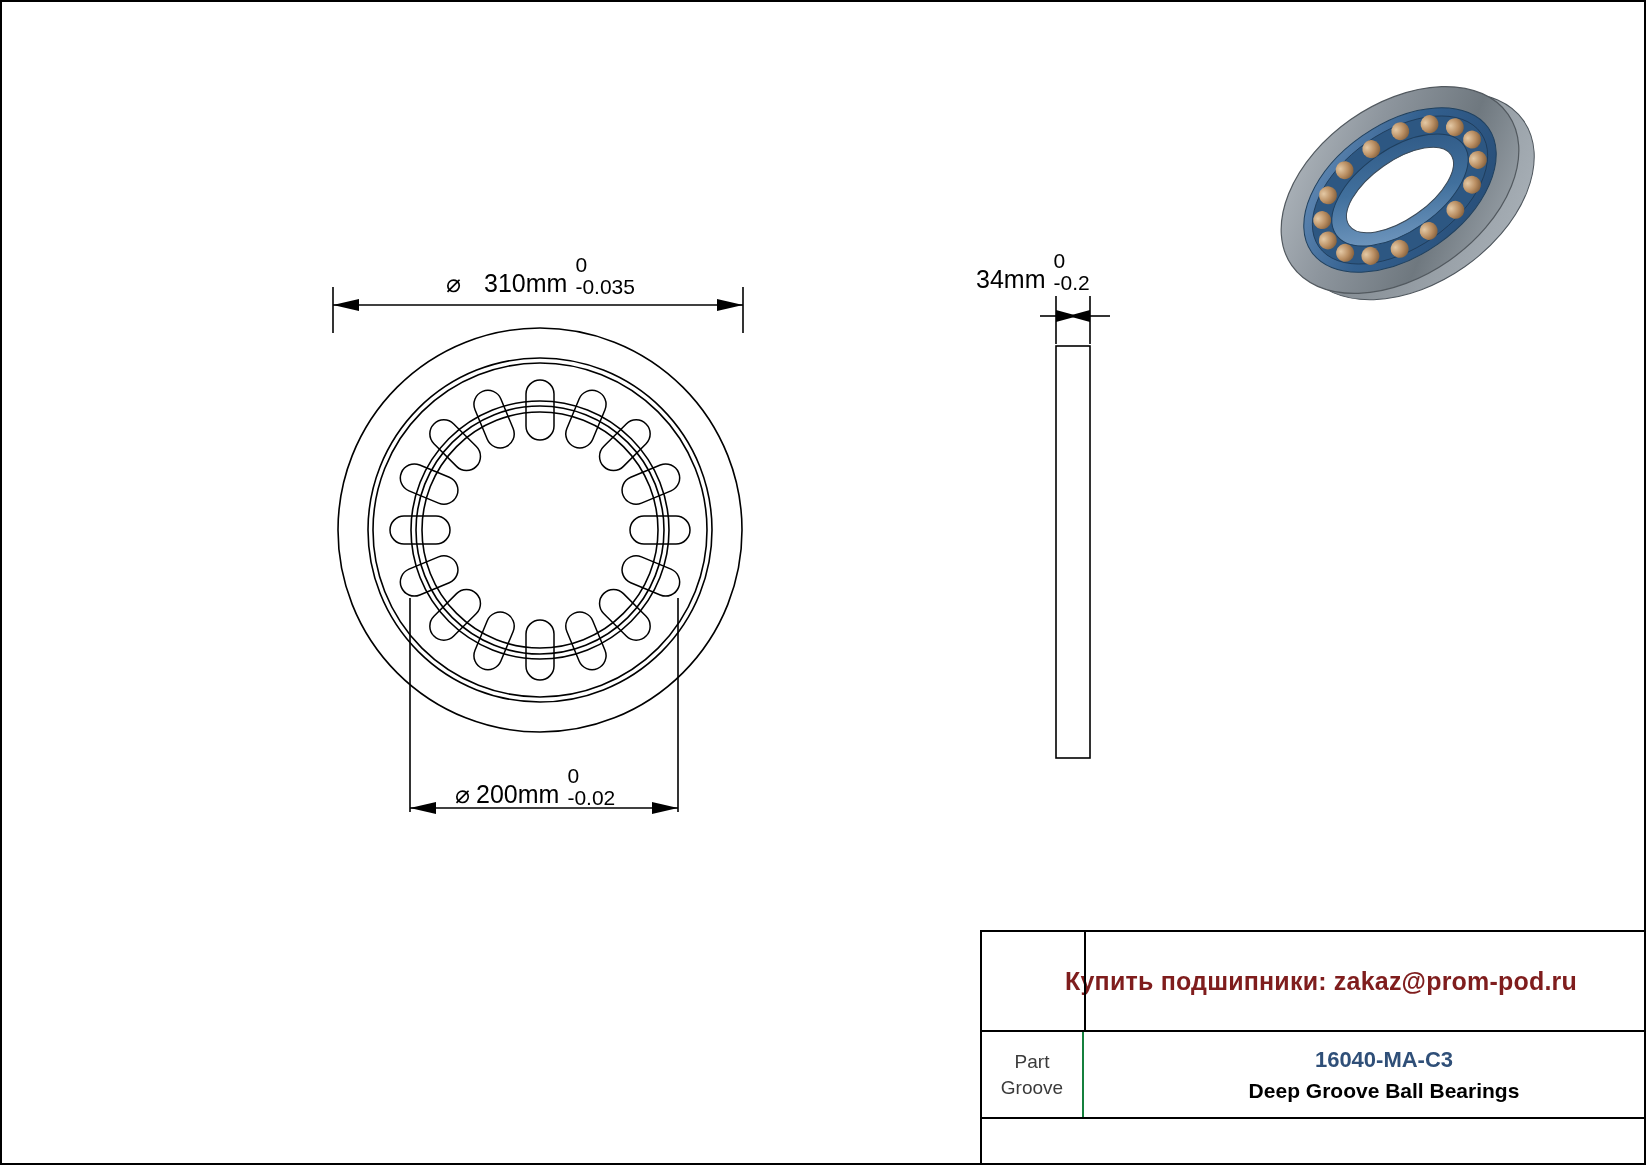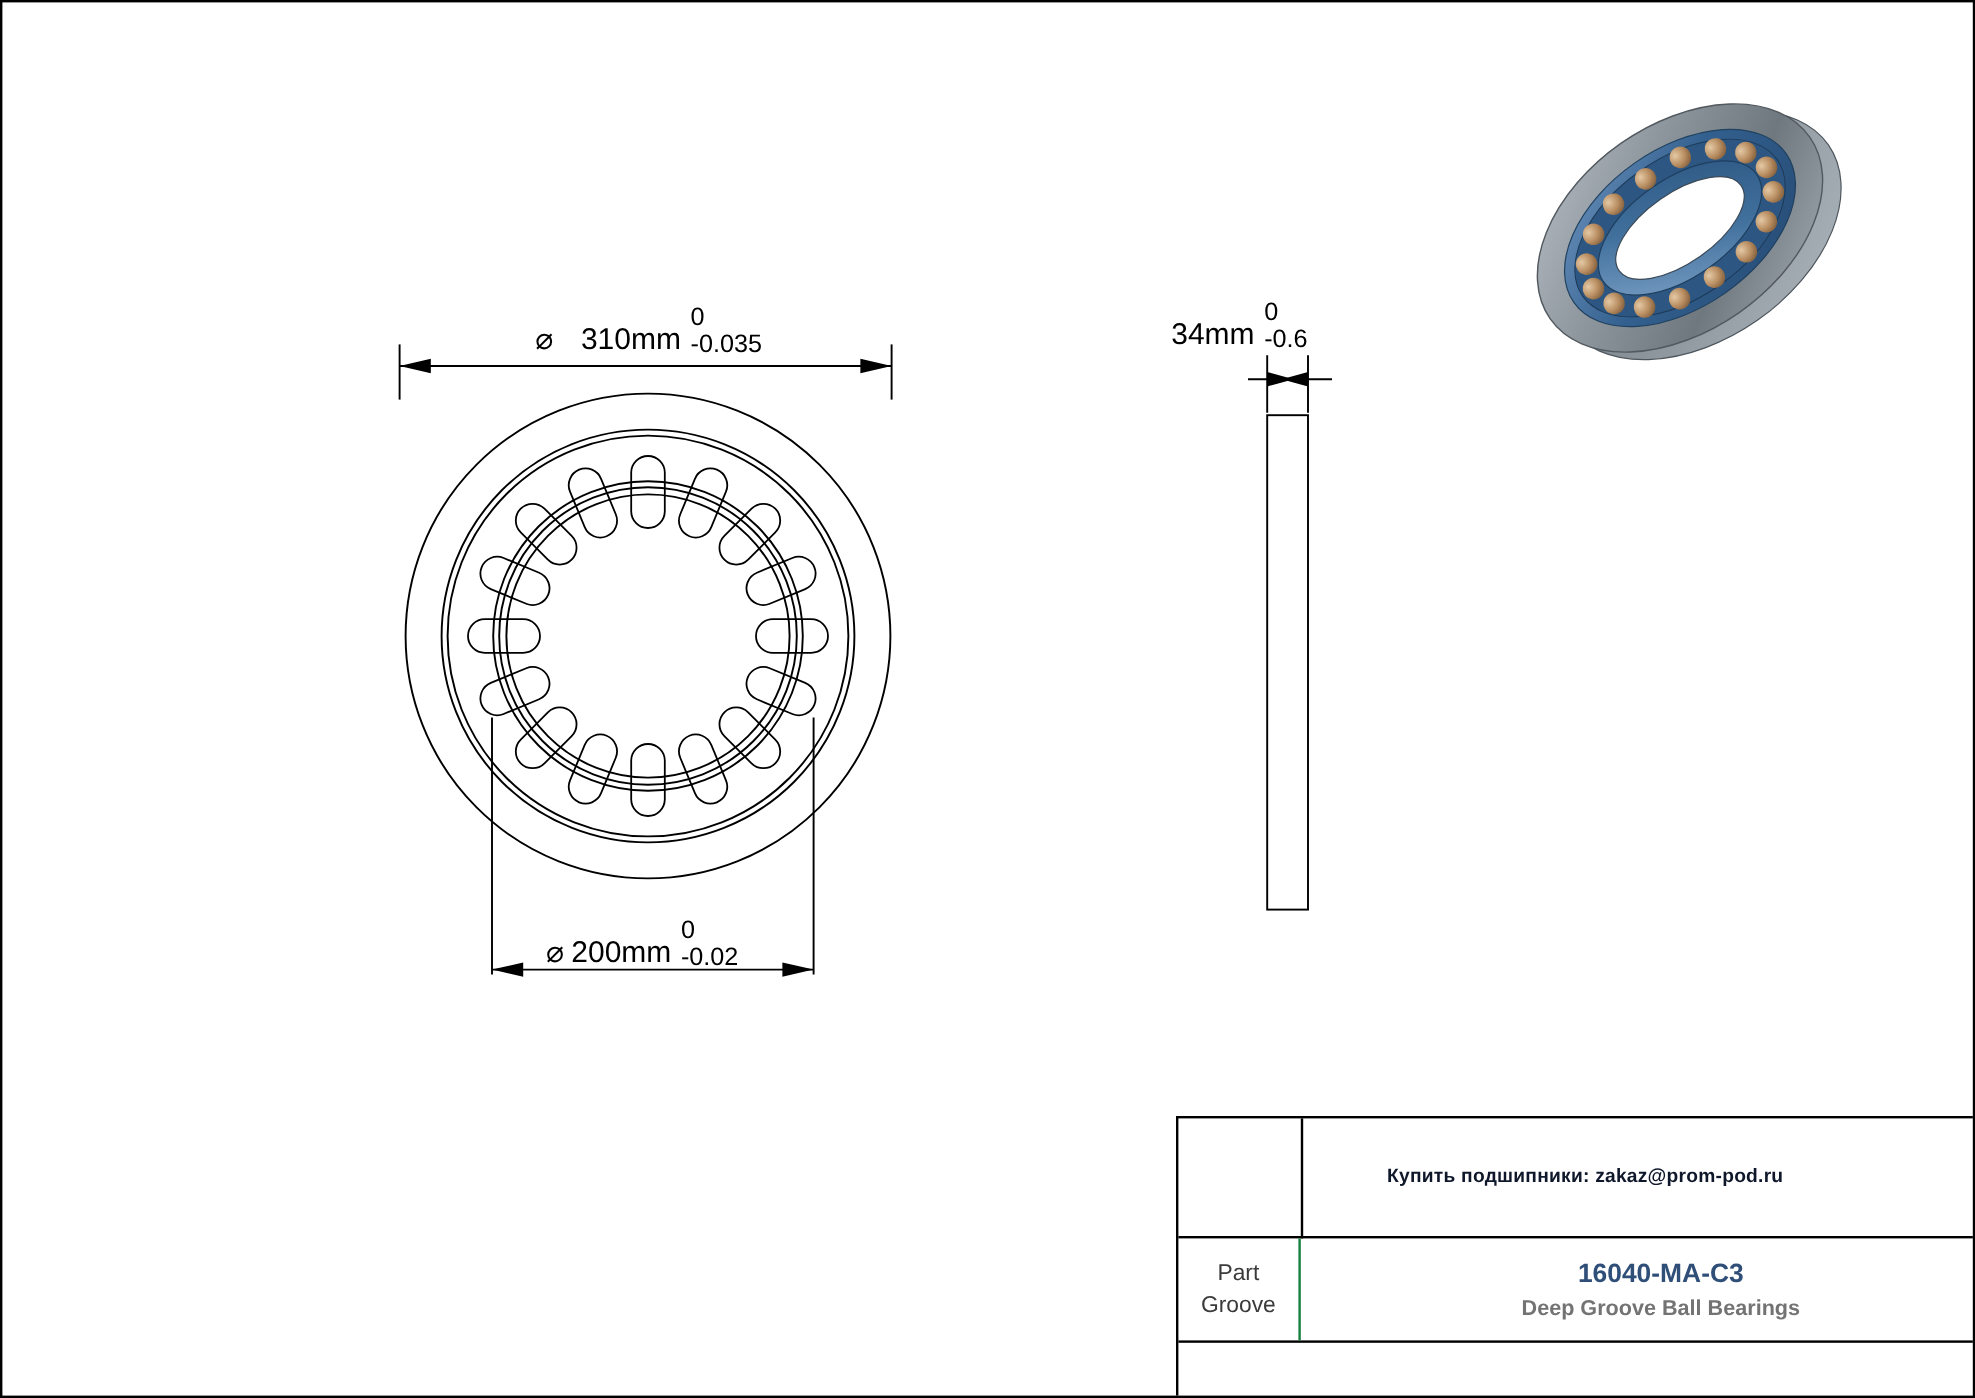--- a/index.html
+++ b/index.html
@@ -95,35 +95,35 @@
   .tb-cell-value {
     flex: 1;
     display: flex;
     flex-direction: column;
     align-items: center;
     justify-content: center;
     gap: 6px;
     margin-left: 40px;
   }
   .email-text {
-    font-size: 16px;
+    font-size: 25px;
     font-weight: bold;
-    color: #0f172a;
+    color: #7f1d1d;
     letter-spacing: 0.2px;
     padding-left: 16px;
   }
   .part-number {
     font-size: 22px;
     font-weight: bold;
     color: #2f4f78;
   }
   .part-desc {
-    font-size: 18px;
+    font-size: 21px;
     font-weight: bold;
-    color: #737373;
+    color: #000000;
   }
   .divider-vert {
     position: absolute;
     top: 0;
     left: 102px;
     width: 0;
     height: 100px;
     border-left: 2px solid #000;
   }
 </style>
@@ -253,21 +253,21 @@
       <line x1="50" y1="34" x2="70" y2="34"></line>
     </g>
     <polygon points="16,34 -6,28 -6,40" fill="#000" transform="translate(22,0)"></polygon>
     <polygon points="50,34 72,28 72,40" fill="#000" transform="translate(-22,0)"></polygon>
   </svg>
 
   <div class="dim-stack" style="left:976px; top:250px;">
     <span class="dim-main">34mm</span>
     <span class="tolbox">
       <span class="up">0</span>
-      <span class="lo">-0.6</span>
+      <span class="lo">-0.2</span>
     </span>
   </div>
 
   <svg style="position:absolute; left:1255px; top:45px;" width="290" height="290" viewBox="0 0 290 290">
     <defs>
       <linearGradient id="steelOuter" x1="0" y1="0" x2="1" y2="1">
         <stop offset="0%" stop-color="#b9c0c6"></stop>
         <stop offset="35%" stop-color="#8d959d"></stop>
         <stop offset="65%" stop-color="#6f787f"></stop>
         <stop offset="100%" stop-color="#a7afb6"></stop>

